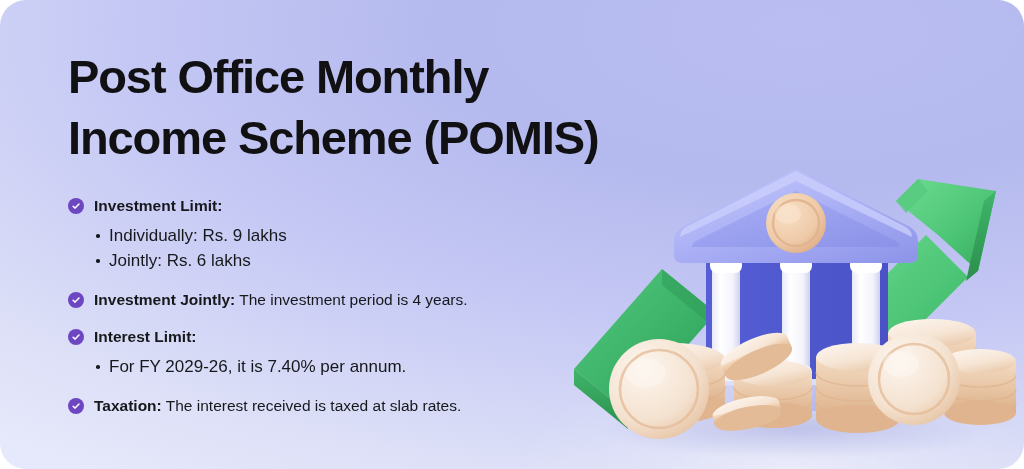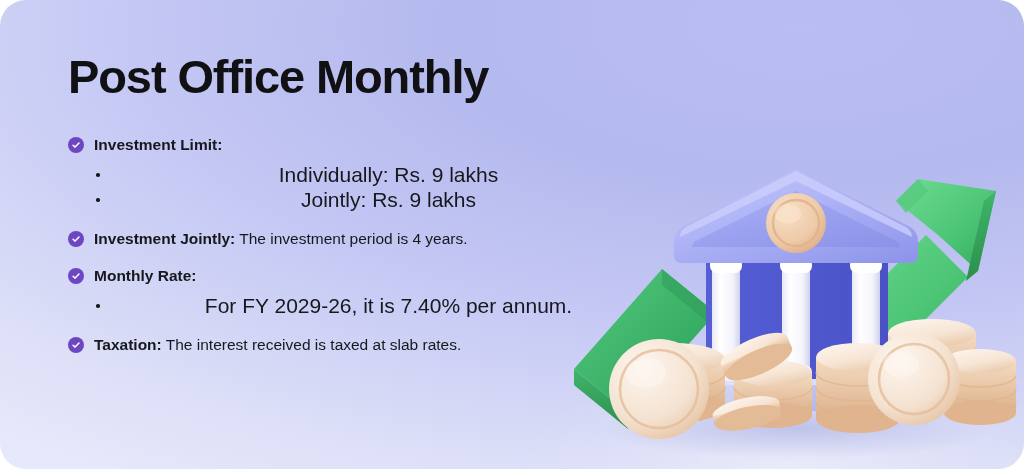--- a/index.html
+++ b/index.html
@@ -49,21 +49,20 @@
     line-height: 61px;
     font-weight: 700;
     letter-spacing: -1.1px;
     color: #111113;
   }
   .title-line { display: block; white-space: nowrap; }
 
   .bullets {
     margin-top: 28px;
     list-style: none;
-    text-align: center;
   }
 
   .bullet-group { margin-bottom: 17px; }
   .bullet-group:last-child { margin-bottom: 7px; }
 
   .bullet-main {
     display: flex;
     align-items: flex-start;
     gap: 10px;
   }
@@ -90,21 +89,21 @@
   .bullet-text .lead { font-weight: 700; }
 
   .sub-list {
     list-style: none;
     margin-top: 7px;
     margin-left: 26px;
   }
   .sub-item {
     position: relative;
     padding-left: 15px;
-    font-size: 21px;
+    font-size: 17px;
     line-height: 25px;
     color: #17181c;
   }
   .sub-item::before {
     content: "";
     position: absolute;
     left: 2px;
     top: 11px;
     width: 3.5px;
     height: 3.5px;
@@ -126,36 +125,37 @@
 <body>
 
 <div class="banner">
 
   <div class="floor-sheen"></div>
 
   <div class="content">
 
     <h1 class="title">
       <span class="title-line">Post Office Monthly</span>
+      <span class="title-line">Income Scheme (POMIS)</span>
     </h1>
 
     <ul class="bullets">
 
       <li class="bullet-group">
         <div class="bullet-main">
           <span class="check-icon">
             <svg width="10" height="10" viewBox="0 0 10 10" aria-hidden="true">
               <path d="M2.1 5.2 L4.1 7.1 L8.0 3.1" fill="none" stroke="#ffffff" stroke-width="1.5" stroke-linecap="round" stroke-linejoin="round"></path>
             </svg>
           </span>
           <span class="bullet-text"><span class="lead">Investment Limit:</span><span></span></span>
         </div>
         <ul class="sub-list">
           <li class="sub-item">Individually: Rs. 9 lakhs</li>
-          <li class="sub-item">Jointly: Rs. 9 lakhs</li>
+          <li class="sub-item">Jointly: Rs. 6 lakhs</li>
         </ul>
       </li>
 
       <li class="bullet-group">
         <div class="bullet-main">
           <span class="check-icon">
             <svg width="10" height="10" viewBox="0 0 10 10" aria-hidden="true">
               <path d="M2.1 5.2 L4.1 7.1 L8.0 3.1" fill="none" stroke="#ffffff" stroke-width="1.5" stroke-linecap="round" stroke-linejoin="round"></path>
             </svg>
           </span>
@@ -163,21 +163,21 @@
         </div>
       </li>
 
       <li class="bullet-group">
         <div class="bullet-main">
           <span class="check-icon">
             <svg width="10" height="10" viewBox="0 0 10 10" aria-hidden="true">
               <path d="M2.1 5.2 L4.1 7.1 L8.0 3.1" fill="none" stroke="#ffffff" stroke-width="1.5" stroke-linecap="round" stroke-linejoin="round"></path>
             </svg>
           </span>
-          <span class="bullet-text"><span class="lead">Monthly Rate:</span><span></span></span>
+          <span class="bullet-text"><span class="lead">Interest Limit:</span><span></span></span>
         </div>
         <ul class="sub-list">
           <li class="sub-item">For FY 2029-26, it is 7.40% per annum.</li>
         </ul>
       </li>
 
       <li class="bullet-group">
         <div class="bullet-main">
           <span class="check-icon">
             <svg width="10" height="10" viewBox="0 0 10 10" aria-hidden="true">

